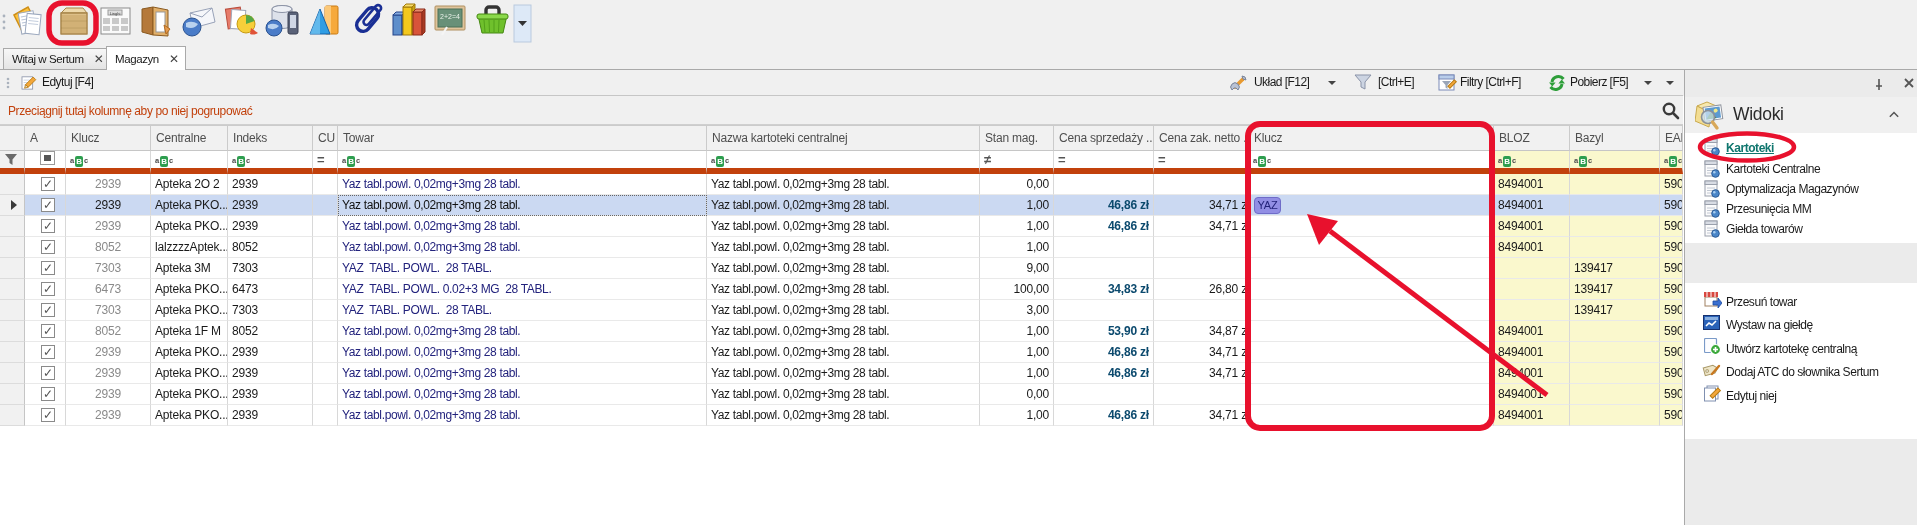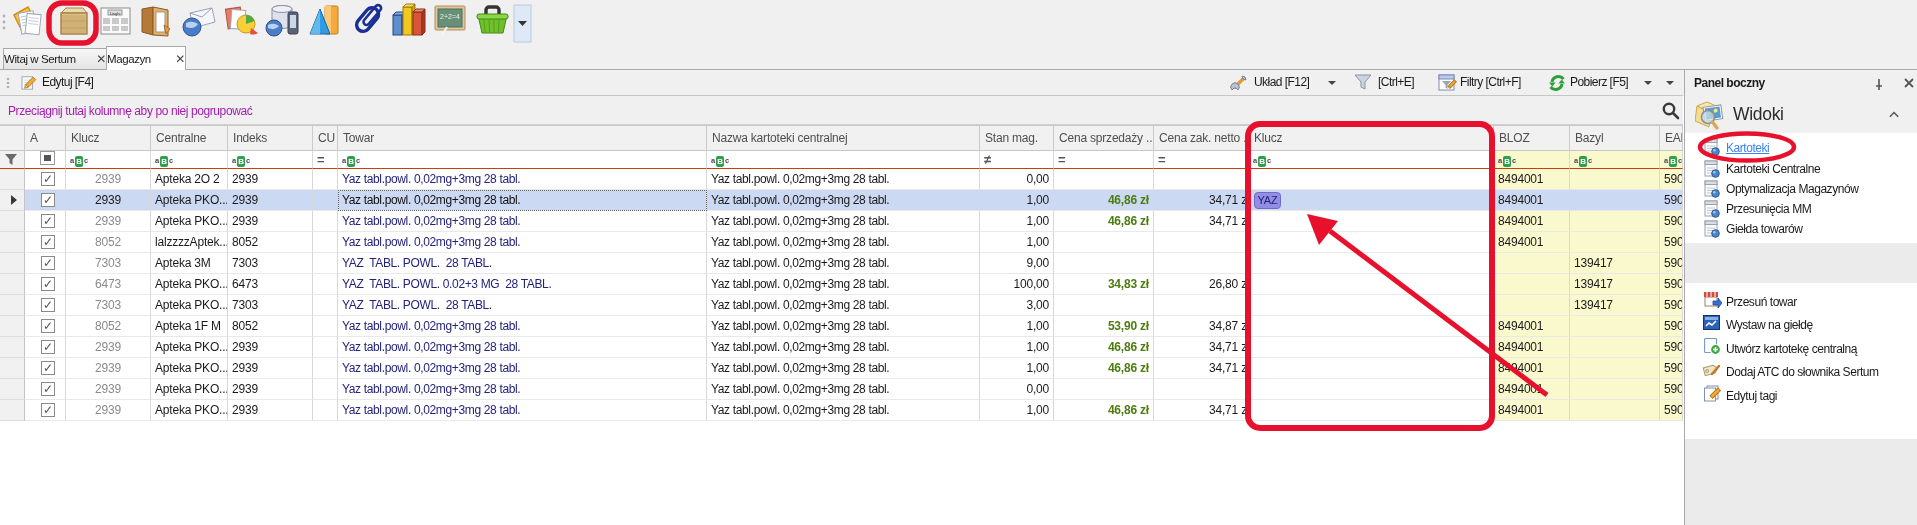--- a/index.html
+++ b/index.html
@@ -5,21 +5,21 @@
 html,body { width:1917px; height:525px; background:#fff; overflow:hidden;
   font-family:"Liberation Sans", sans-serif; }
 #page { position:relative; width:1917px; height:525px; }
 .abs { position:absolute; }
 
 
 #topbar { position:absolute; left:0; top:0; width:1917px; height:96px; background:#f0f0f0; }
 #tabline { position:absolute; left:0; top:69px; width:1917px; height:1px; background:#a9a9a9; }
 #tabgap { position:absolute; left:107px; top:69px; width:78px; height:1px; background:#fff; }
 .tab { position:absolute; top:48px; height:22px; font-size:11.5px; letter-spacing:-0.4px; color:#1a1a1a; white-space:nowrap;
-  border:1px solid #a9a9a9; display:flex; align-items:center; padding:0 0; }
+  border:1px solid #a9a9a9; display:flex; align-items:center; padding:0 8px; }
 #tab1 { left:3px; width:104px; background:linear-gradient(#f7f7f7,#e4e4e4); }
 #tab2 { left:106px; width:80px; background:#fff; top:46px; height:24px; border-bottom:none; }
 .tabx { margin-left:auto; color:#444; font-size:12px; padding-left:10px; }
 
 #tb2 { position:absolute; left:0; top:70px; width:1683px; height:26px; background:#f0f0f0;
   border-bottom:1px solid #c6c6c6; }
 .t2txt { position:absolute; top:0; height:25px; line-height:25px; font-size:12px; letter-spacing:-0.55px; color:#1a1a1a; }
 .dd { position:absolute; width:0; height:0; border-left:4px solid transparent;
   border-right:4px solid transparent; border-top:4px solid #444; top:11px; }
 
@@ -31,39 +31,39 @@
 .sect { position:absolute; left:0; width:233px; height:36px; background:#f0f0f0; }
 .sect span { position:absolute; left:48px; top:7px; font-size:17.5px; letter-spacing:-0.3px; color:#2b2b2b;text-align:center; }
 .items { position:absolute; left:0; width:233px; background:#fff; }
 .pit { position:absolute; left:41px; font-size:12px; letter-spacing:-0.45px; color:#1a1a1a; }
 .chev { position:absolute; left:204px; width:10px; height:10px; }
 
 
 #gwrap { position:absolute; left:0; top:96px; width:1683px; height:429px; background:#fff; }
 #groupbar { position:absolute; left:0; top:0; width:1683px; height:29px; background:#f0f0f0;
   border-bottom:1px solid #cfcfcf; }
-#groupbar span { position:absolute; left:8px; top:8px; font-size:12px; letter-spacing:-0.4px; color:#a21caf; }
+#groupbar span { position:absolute; left:8px; top:8px; font-size:12px; letter-spacing:-0.4px; color:#c2410c; }
 #grid { position:absolute; left:0; top:29px; table-layout:fixed; border-collapse:separate;
   border-spacing:0; width:1683px; }
 #grid td { overflow:hidden; white-space:nowrap; font-size:12px; color:#1a1a1a; letter-spacing:-0.2px;
   border-right:1px solid #d8d8d8; border-bottom:1px solid #e9e9e9; padding:0 4px;
   height:21px; vertical-align:middle; }
 #grid tr.hd td { background:#f1f1f1; color:#4f4f4f; border-right:1px solid #cbcbcb;
   border-bottom:1px solid #c6c6c6; border-top:1px solid #cbcbcb; height:26px; padding:0 5px; }
-#grid tr.flt td { height:17px; border-bottom:1px solid #c2410c; }
+#grid tr.flt td { height:17px; border-bottom:6px solid #c2410c; }
 #grid td.gut { background:#f1f1f1; border-right:1px solid #c5c5c5; border-bottom:1px solid #dcdcdc; padding:0 2px; }
 #grid tr.sel td { background:#cbd9f2; }
 #grid tr.sel td.gut { background:#f1f1f1; }
 #grid td.kl { text-align:center; color:#8a8a8a; }
 #grid tr.sel td.kl { color:#1a1a1a; }
 #grid td.tw { color:#23237d; letter-spacing:-0.35px; }
 #grid td.nz { letter-spacing:-0.35px; }
 #grid tr.sel td.tw { color:#111; outline:1px dotted #666; outline-offset:-1px; }
 #grid td.st { text-align:right; font-weight:normal; }
-#grid td.cs { text-align:right; font-weight:bold; color:#4d7c0f; }
+#grid td.cs { text-align:right; font-weight:bold; color:#0c4a6e; }
 #grid td.cz { text-align:right; padding-right:1px; }
 #grid td.yl { background:#faf8cd; }
 #grid tr.sel td.yl { background:#cbd9f2; }
 .cb { display:inline-block; width:14px; height:14px; border:1px solid #8a8a8a; background:#fff;
   color:#555; font-size:12px; line-height:12px; text-align:center; margin-left:12px; }
 .tri { width:0; height:0; border-top:5px solid transparent; border-bottom:5px solid transparent;
   border-left:6px solid #3a3a3a; margin-left:9px; }
 .chip { display:inline-block; min-width:27px; height:17px; background:#918ee4; border:1px solid #6f6cc8;
   border-radius:4px; color:#22227a; font-size:11px; line-height:15px; text-align:center; margin-left:1px; }
 .abc i { font-style:normal; font-size:7.5px; color:#4a4a4a; font-weight:bold; }
@@ -281,23 +281,20 @@
 <span class="t2txt" style="left:42px;top:70px">Edytuj [F4]</span>
 <span class="t2txt" style="left:1254px;top:70px">Układ [F12]</span>
 <span class="t2txt" style="left:1378px;top:70px">[Ctrl+E]</span>
 <span class="t2txt" style="left:1460px;top:70px">Filtry [Ctrl+F]</span>
 <span class="t2txt" style="left:1570px;top:70px">Pobierz [F5]</span>
 <div class="dd" style="left:1328px;top:81px"></div>
 <div class="dd" style="left:1644px;top:81px"></div>
 <div class="dd" style="left:1666px;top:81px"></div>
 
 <div id="panel">
-  <div id="phead">
-        <b>Panel boczny</b>
-      </div>
   <svg class="abs" style="left:190px;top:7px" width="40" height="14" viewBox="0 0 40 14">
     <g stroke="#555" stroke-width="1.6" fill="none">
       <path d="M4,2 v7 M1,9 h6 M4,9 v4"></path>
       <path d="M30,2 l8,8 M38,2 l-8,8" stroke-width="1.8"></path>
     </g>
   </svg>
   <div class="sect" style="top:27px">
         <svg class="abs" style="left:10px;top:3px" width="30" height="31" viewBox="0 0 30 31">
  <polygon points="2,6 12,2 26,8 16,13" fill="#f7e8ae" stroke="#c9a94e"></polygon>
  <polygon points="2,6 16,13 14,27 0,21" fill="#f3dd92" stroke="#c9a94e"></polygon>
@@ -364,21 +361,21 @@
  <rect x="1" y="1" width="12" height="15" fill="#fbfbfc" stroke="#9aa0ac"></rect>
  <rect x="1" y="1" width="12" height="3.5" fill="#d8dce4" stroke="#9aa0ac"></rect>
  <g stroke="#c2c8d2">
             <line x1="3" y1="8" x2="11" y2="8"></line>
             <line x1="3" y1="10.5" x2="11" y2="10.5"></line>
             <line x1="3" y1="13" x2="11" y2="13"></line>
           </g>
  <circle cx="11.5" cy="13.5" r="3.8" fill="#4a86c8" stroke="#2a5a96"></circle>
  <circle cx="10.3" cy="12.3" r="1.2" fill="#a8cdf0"></circle>
 </svg>
-<span class="pit" style="top:8px;font-weight:normal;color:#3b82f6;text-decoration:underline">Kartoteki</span>
+<span class="pit" style="top:8px;font-weight:bold;color:#0f766e;text-decoration:underline">Kartoteki</span>
 <span class="pit" style="top:29px">Kartoteki Centralne</span>
 <span class="pit" style="top:49px">Optymalizacja Magazynów</span>
 <span class="pit" style="top:69px">Przesunięcia MM</span>
 <span class="pit" style="top:89px">Giełda towarów</span>
 </div>
   <div class="items" style="top:213px;height:156px">
 <svg class="abs" style="left:19px;top:9px" width="18" height="16" viewBox="0 0 18 16">
  <rect x="1" y="5" width="12" height="9" fill="#fff" stroke="#a08060"></rect>
  <rect x="0" y="0" width="14" height="5" fill="#d84840"></rect>
  <g stroke="#fff">
@@ -413,21 +410,21 @@
  <rect x="1.5" y="3" width="11" height="13" fill="#fff" stroke="#8090b0"></rect>
  <g transform="rotate(45 11 9)">
             <rect x="9.5" y="2" width="3.6" height="11" fill="#f3a73b" stroke="#b77b14"></rect>
           </g>
 </svg>
 
 <span class="pit" style="top:12px">Przesuń towar</span>
 <span class="pit" style="top:35px">Wystaw na giełdę</span>
 <span class="pit" style="top:59px">Utwórz kartotekę centralną</span>
 <span class="pit" style="top:82px">Dodaj ATC do słownika Sertum</span>
-<span class="pit" style="top:106px">Edytuj tagi</span>
+<span class="pit" style="top:106px">Edytuj niej</span>
 </div>
 </div>
 
 <div id="gwrap">
   <div id="groupbar">
         <span>Przeciągnij tutaj kolumnę aby po niej pogrupować</span>
     <svg style="position:absolute;left:1661px;top:5px" width="20" height="20" viewBox="0 0 20 20">
       <circle cx="8" cy="8" r="5.2" fill="none" stroke="#3a3a3a" stroke-width="2.4"></circle>
       <line x1="12" y1="12" x2="17" y2="17" stroke="#3a3a3a" stroke-width="2.6" stroke-linecap="round"></line>
     </svg>

